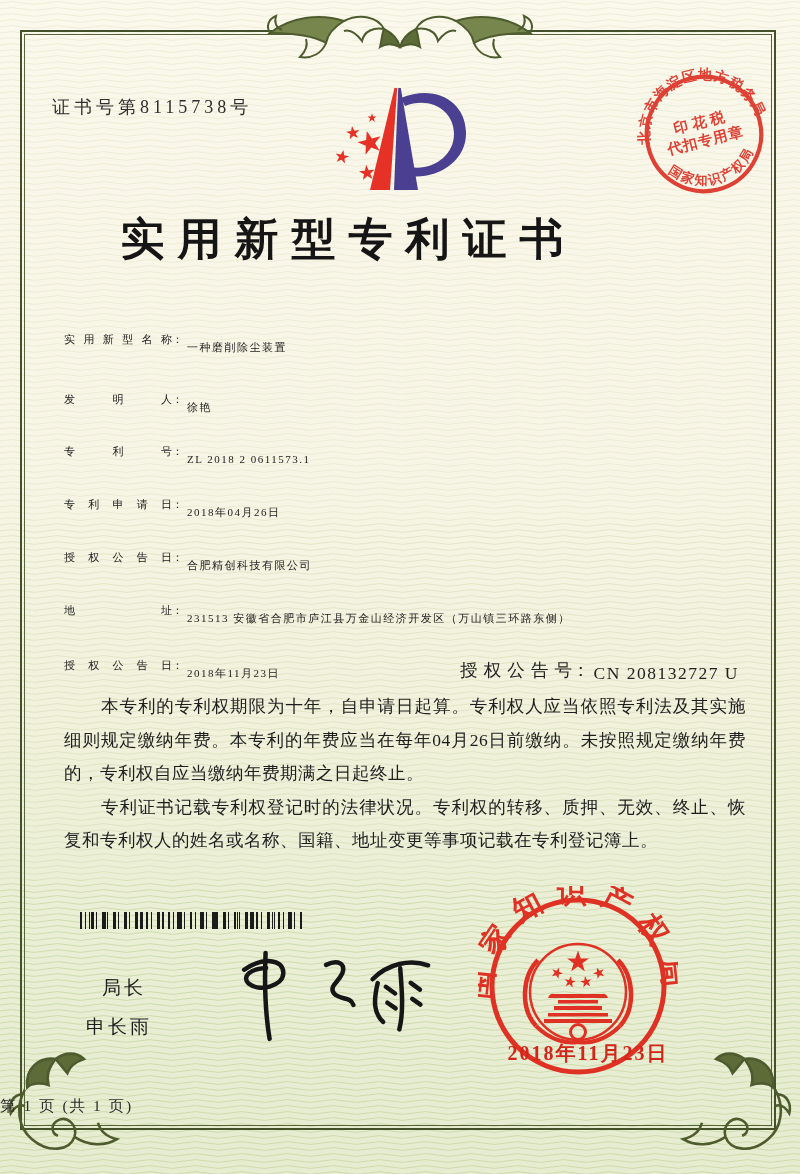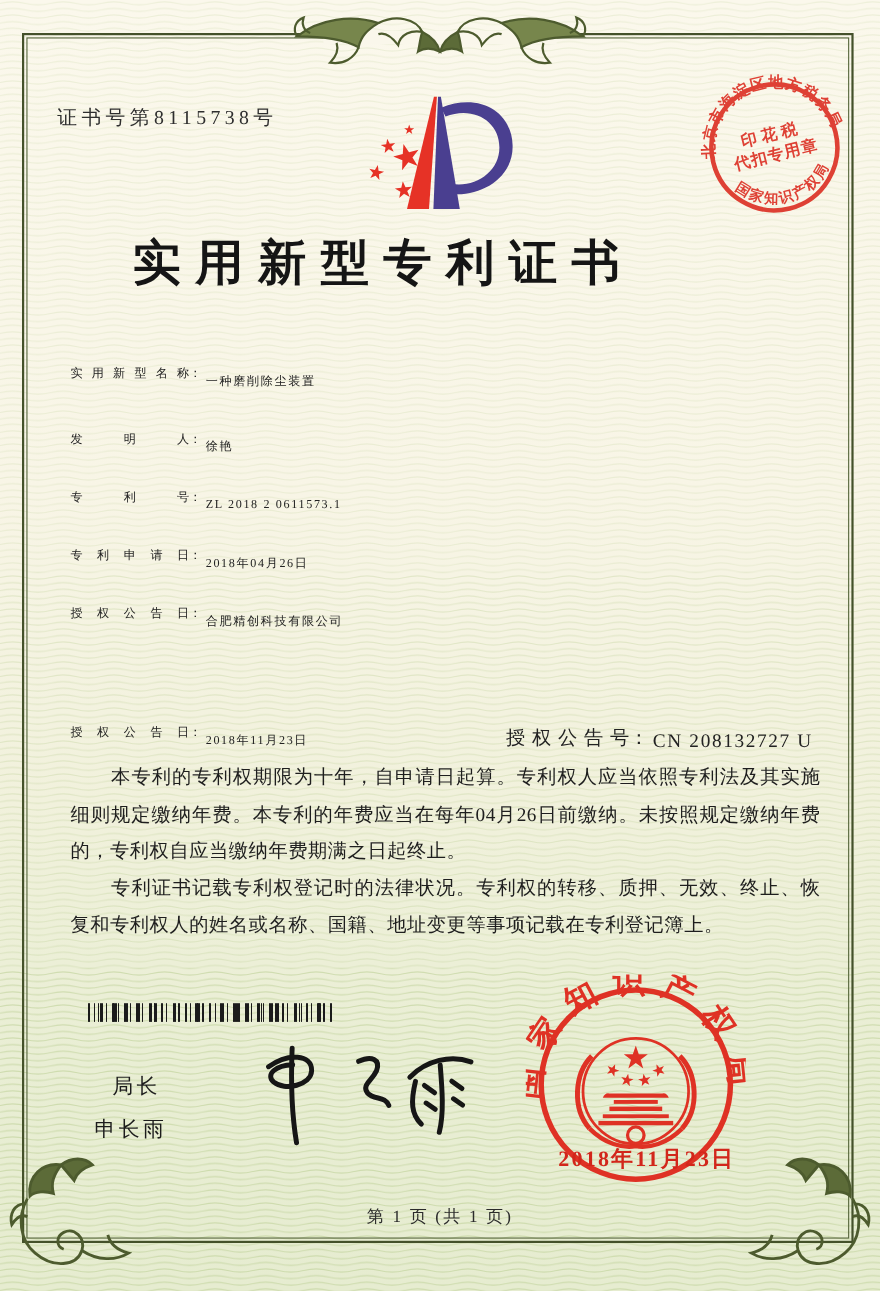--- a/index.html
+++ b/index.html
@@ -20,21 +20,21 @@
   .logo{position:absolute;left:322px;top:84px;}
   .tax-stamp{position:absolute;left:626px;top:56px;opacity:.9;}
   .title{position:absolute;left:0;top:210px;width:684px;text-align:center;
     font-size:44px;font-weight:bold;letter-spacing:13px;padding-left:13px;box-sizing:border-box;color:#151515;}
   
   .field-row{position:absolute;left:64px;font-size:11px;color:#222;}
   .f-label{display:inline-block;width:108px;text-align:justify;text-align-last:justify;vertical-align:top;}
   .f-colon{display:inline-block;vertical-align:top;}
   .f-value{display:inline-block;margin-left:4px;letter-spacing:1.5px;vertical-align:top;max-width:500px;line-height:30px;}
   .row-name{top:332px;}
-  .row-inventor{top:392px;font-family:Liberation Mono, monospace;}
+  .row-inventor{top:392px;}
   .row-patentno{top:444px;}
   .row-filing{top:497px;}
   .row-patentee{top:550px;}
   .row-address{top:603px;}
   .row-grant{top:658px;}
   .grant-no{position:absolute;left:460px;top:658px;font-size:17.5px;}
   
   .body-text{position:absolute;left:64px;top:690px;width:682px;
     font-size:17.5px;line-height:33.5px;text-align:justify;color:#1e1e1e;letter-spacing:.5px;}
   .body-text p{margin:0;text-indent:37px;}
@@ -44,21 +44,21 @@
       repeating-linear-gradient(90deg,#1b1b1b 0 2px,transparent 2px 5px,#1b1b1b 5px 6px,transparent 6px 11px,#1b1b1b 11px 14px,transparent 14px 16px,#1b1b1b 16px 17px,transparent 17px 22px),
       repeating-linear-gradient(90deg,transparent 0 9px,#1b1b1b 9px 10px,transparent 10px 23px,#1b1b1b 23px 26px,transparent 26px 37px);
   }
   
   .officer-title{position:absolute;left:102px;top:975px;font-size:19px;letter-spacing:3px;color:#1c1c1c;}
   .officer-name{position:absolute;left:86px;top:1014px;font-size:19px;letter-spacing:3px;color:#1c1c1c;}
   .signature{position:absolute;left:205px;top:935px;transform:rotate(-2deg);}
   .big-seal{position:absolute;left:478px;top:886px;opacity:.93;}
   .seal-date{position:absolute;left:498px;top:1040px;width:180px;text-align:center;
     font-size:20px;color:#d2261b;letter-spacing:2px;font-weight:bold;}
-  .footer{position:absolute;left:0;top:1096px;width:800px;text-align:center;font-size:15.5px;letter-spacing:2px;color:#2b2b2b;}
+  .footer{position:absolute;left:0;top:1096px;width:800px;font-size:15.5px;letter-spacing:2px;color:#2b2b2b;}
 </style>
 </head>
 <body>
 
 <div class="page">
 
   <svg class="wavebg" width="800" height="1174">
     <defs>
       <pattern id="wv" width="46" height="6" patternUnits="userSpaceOnUse">
         <path d="M0 3 Q 11.5 0.2 23 3 T 46 3" fill="none" stroke="#b7cc8e" stroke-width="1"></path>
@@ -164,20 +164,23 @@
   </div>
   <div class="field-row row-patentno">
     <span class="f-label">专利号</span><span class="f-colon">：</span><span class="f-value">ZL 2018 2 0611573.1</span>
   </div>
   <div class="field-row row-filing">
     <span class="f-label">专利申请日</span><span class="f-colon">：</span><span class="f-value">2018年04月26日</span>
   </div>
   <div class="field-row row-patentee">
     <span class="f-label">授权公告日</span><span class="f-colon">：</span><span class="f-value">合肥精创科技有限公司</span>
   </div>
+  <div class="field-row row-address">
+    <span class="f-label">地址</span><span class="f-colon">：</span><span class="f-value" style="width:486px;">231513 安徽省合肥市庐江县万金山经济开发区（万山镇三环路东侧）</span>
+  </div>
   <div class="field-row row-grant">
     <span class="f-label">授权公告日</span><span class="f-colon">：</span><span class="f-value">2018年11月23日</span>
   </div>
   <div class="grant-no">
     <span class="f-label" style="width:112px;">授权公告号</span><span class="f-colon">：</span><span class="f-value">CN 208132727 U</span>
   </div>
 
   <div class="body-text">
     <p>本专利的专利权期限为十年，自申请日起算。专利权人应当依照专利法及其实施细则规定缴纳年费。本专利的年费应当在每年04月26日前缴纳。未按照规定缴纳年费的，专利权自应当缴纳年费期满之日起终止。</p>
     <p>专利证书记载专利权登记时的法律状况。专利权的转移、质押、无效、终止、恢复和专利权人的姓名或名称、国籍、地址变更等事项记载在专利登记簿上。</p>

